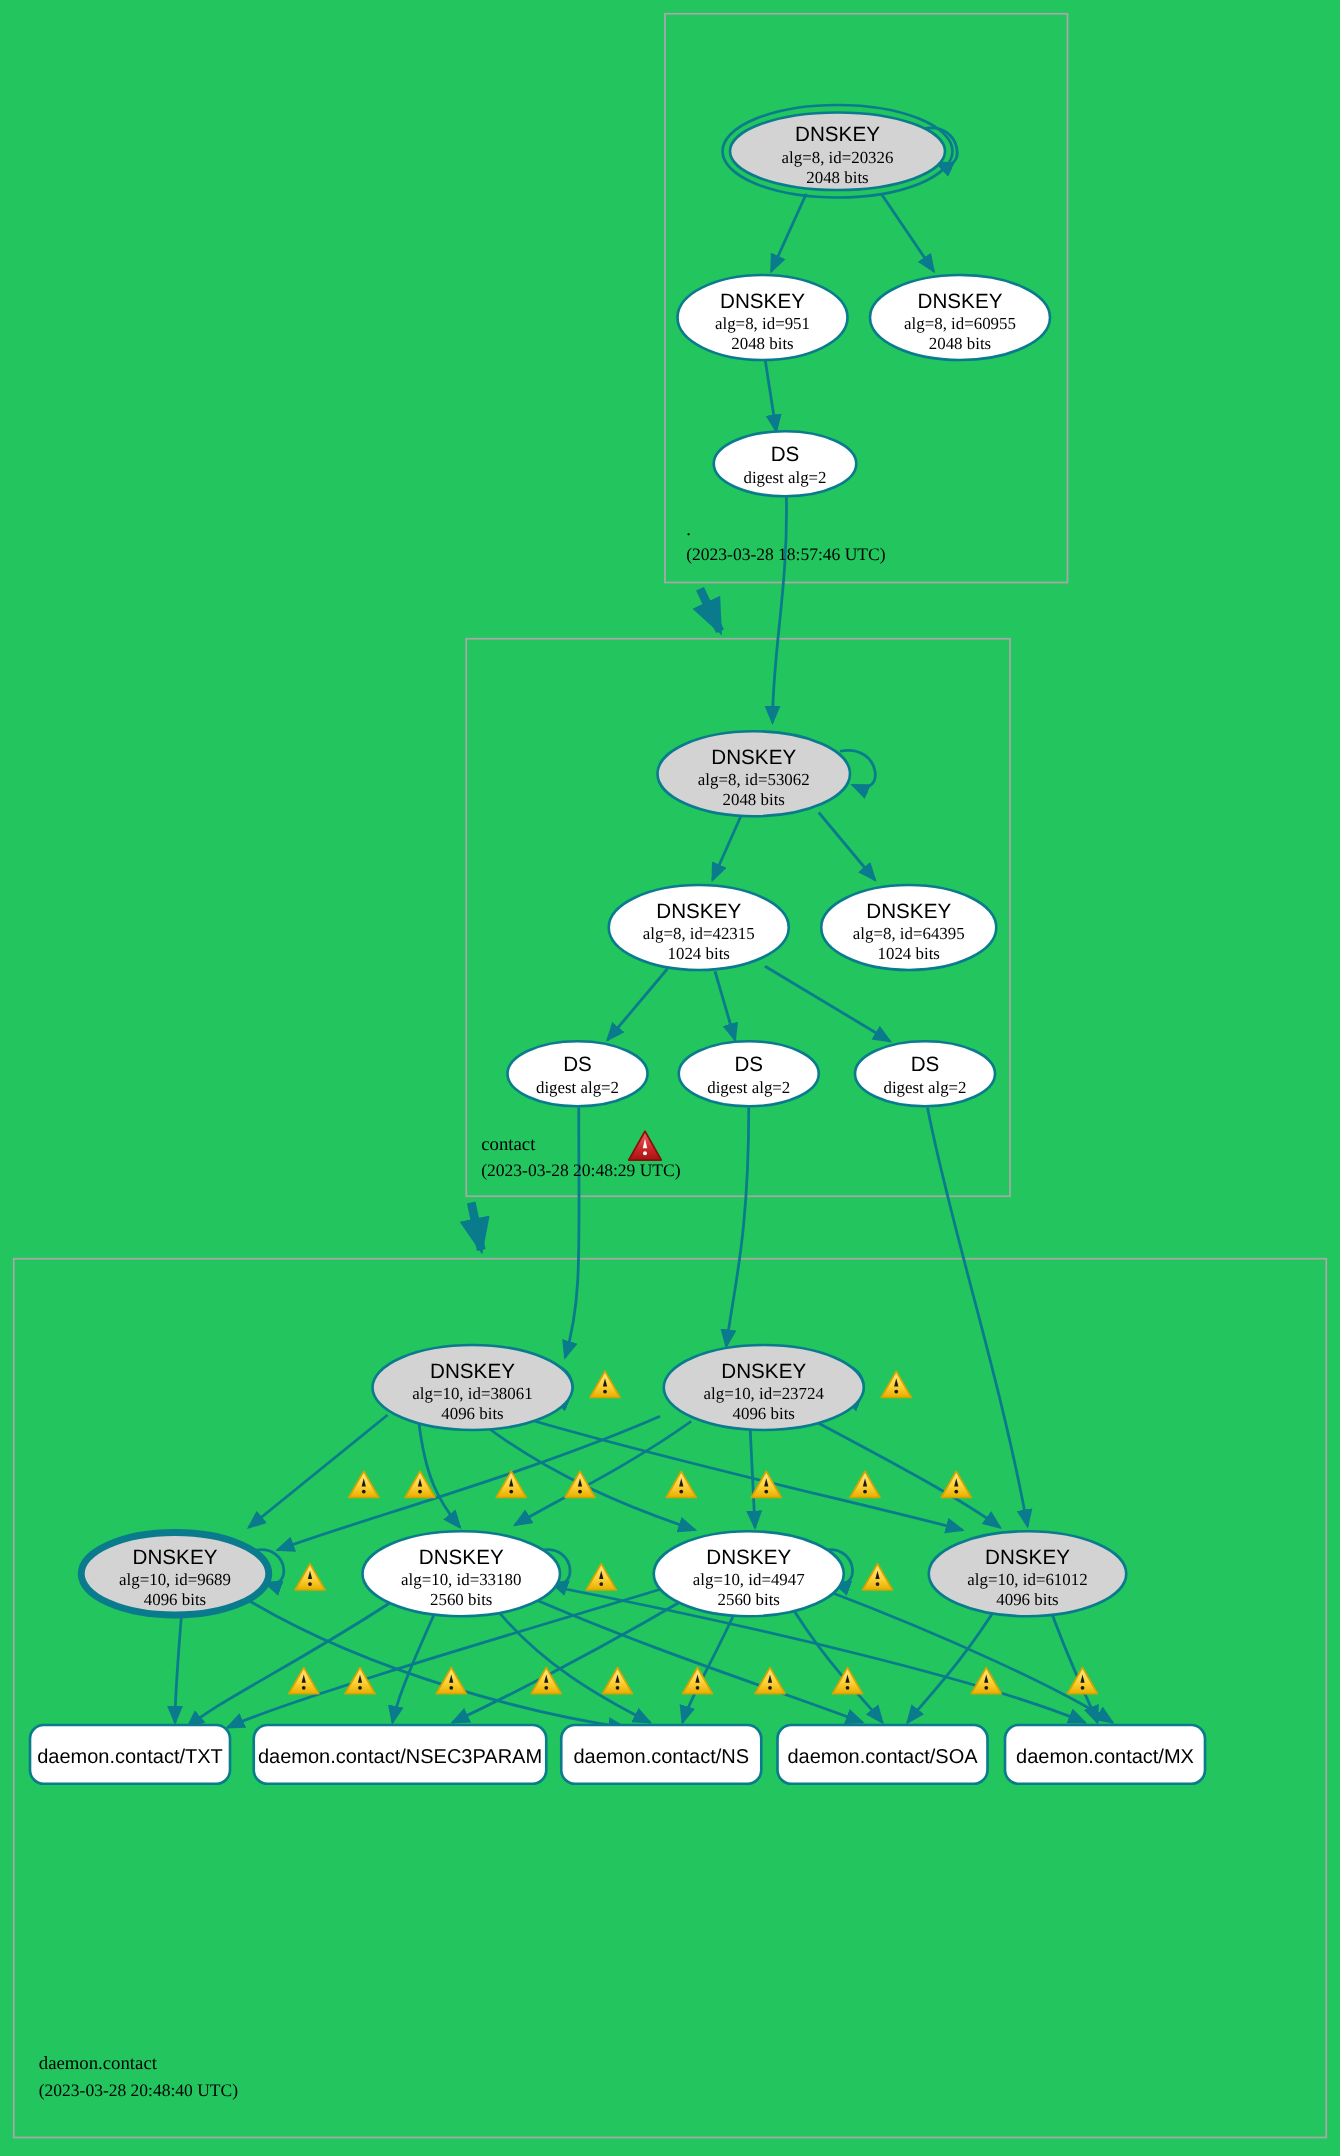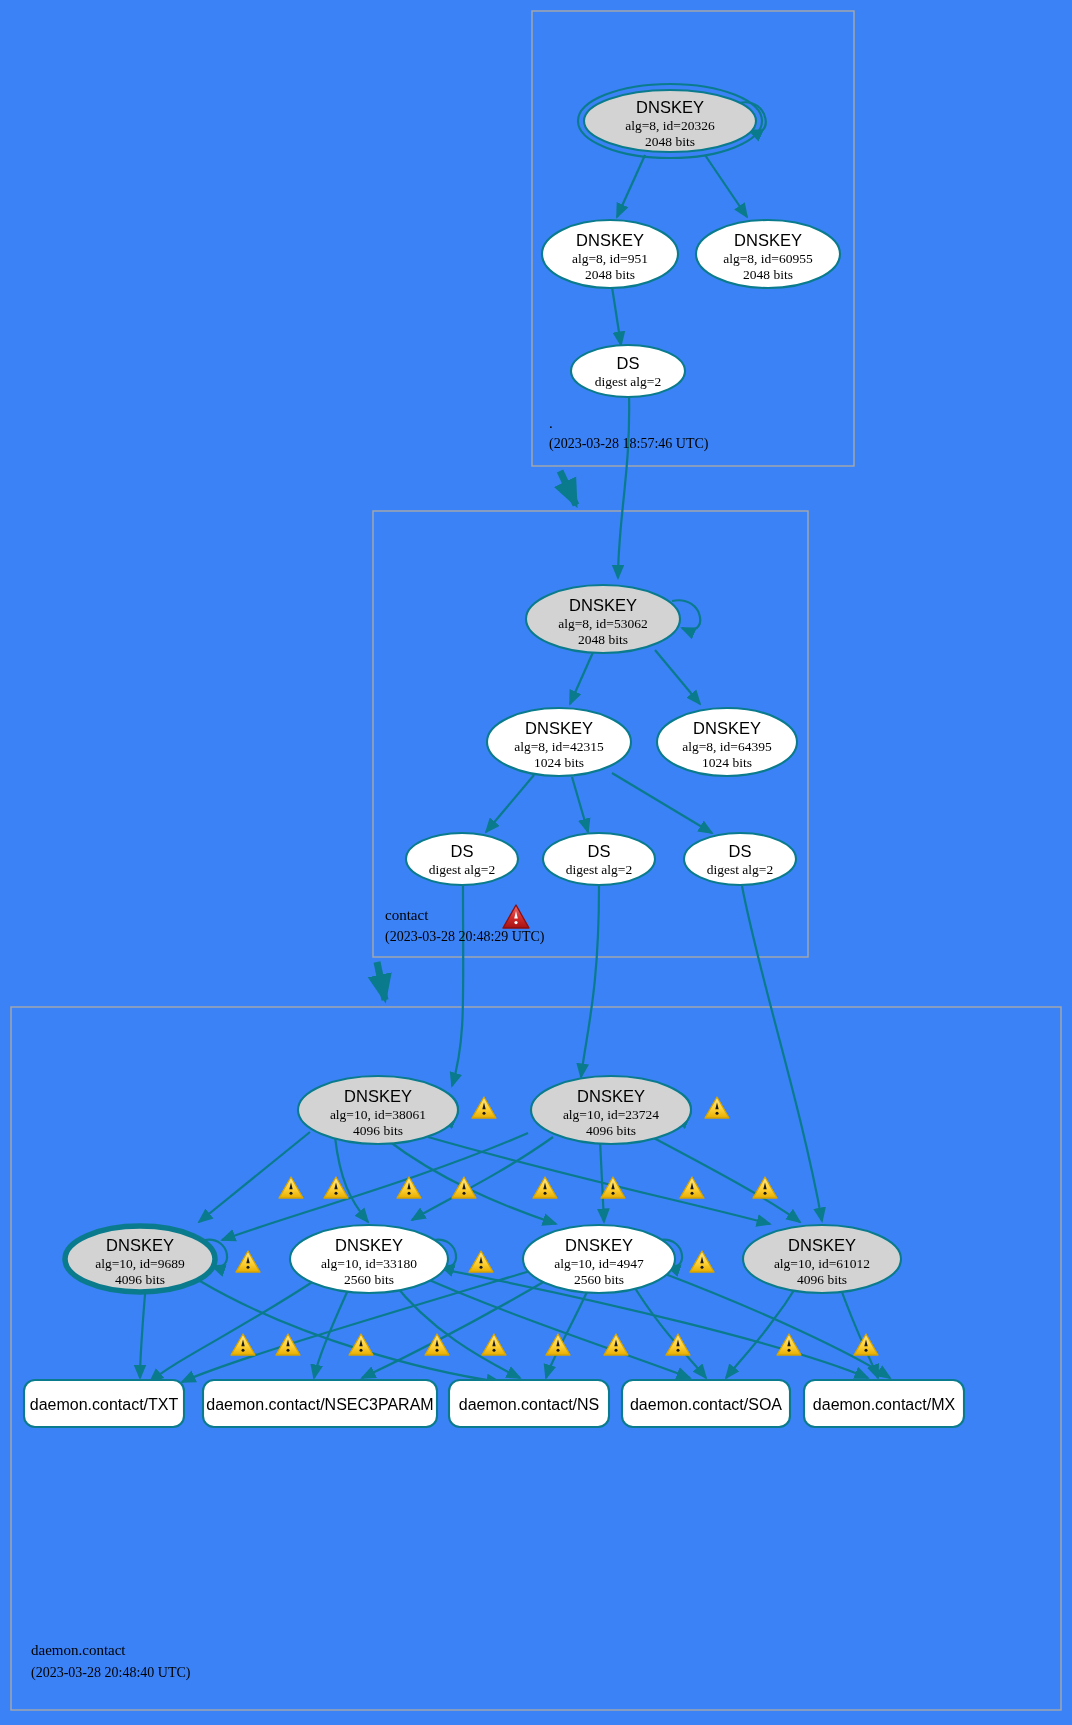--- a/index.html
+++ b/index.html
@@ -7,21 +7,21 @@
     padding: 0;
     background: #ffffff;
   }
   body {
     font-family: "Liberation Sans", sans-serif;
   }
   #stage {
     position: relative;
     width: 1072px;
     height: 1725px;
-    background: #3b82f6;
+    background: #22c55e;
     overflow: hidden;
   }
   svg#graph {
     position: absolute;
     left: 0;
     top: 0;
     width: 1072px;
     height: 1725px;
     display: block;
   }

